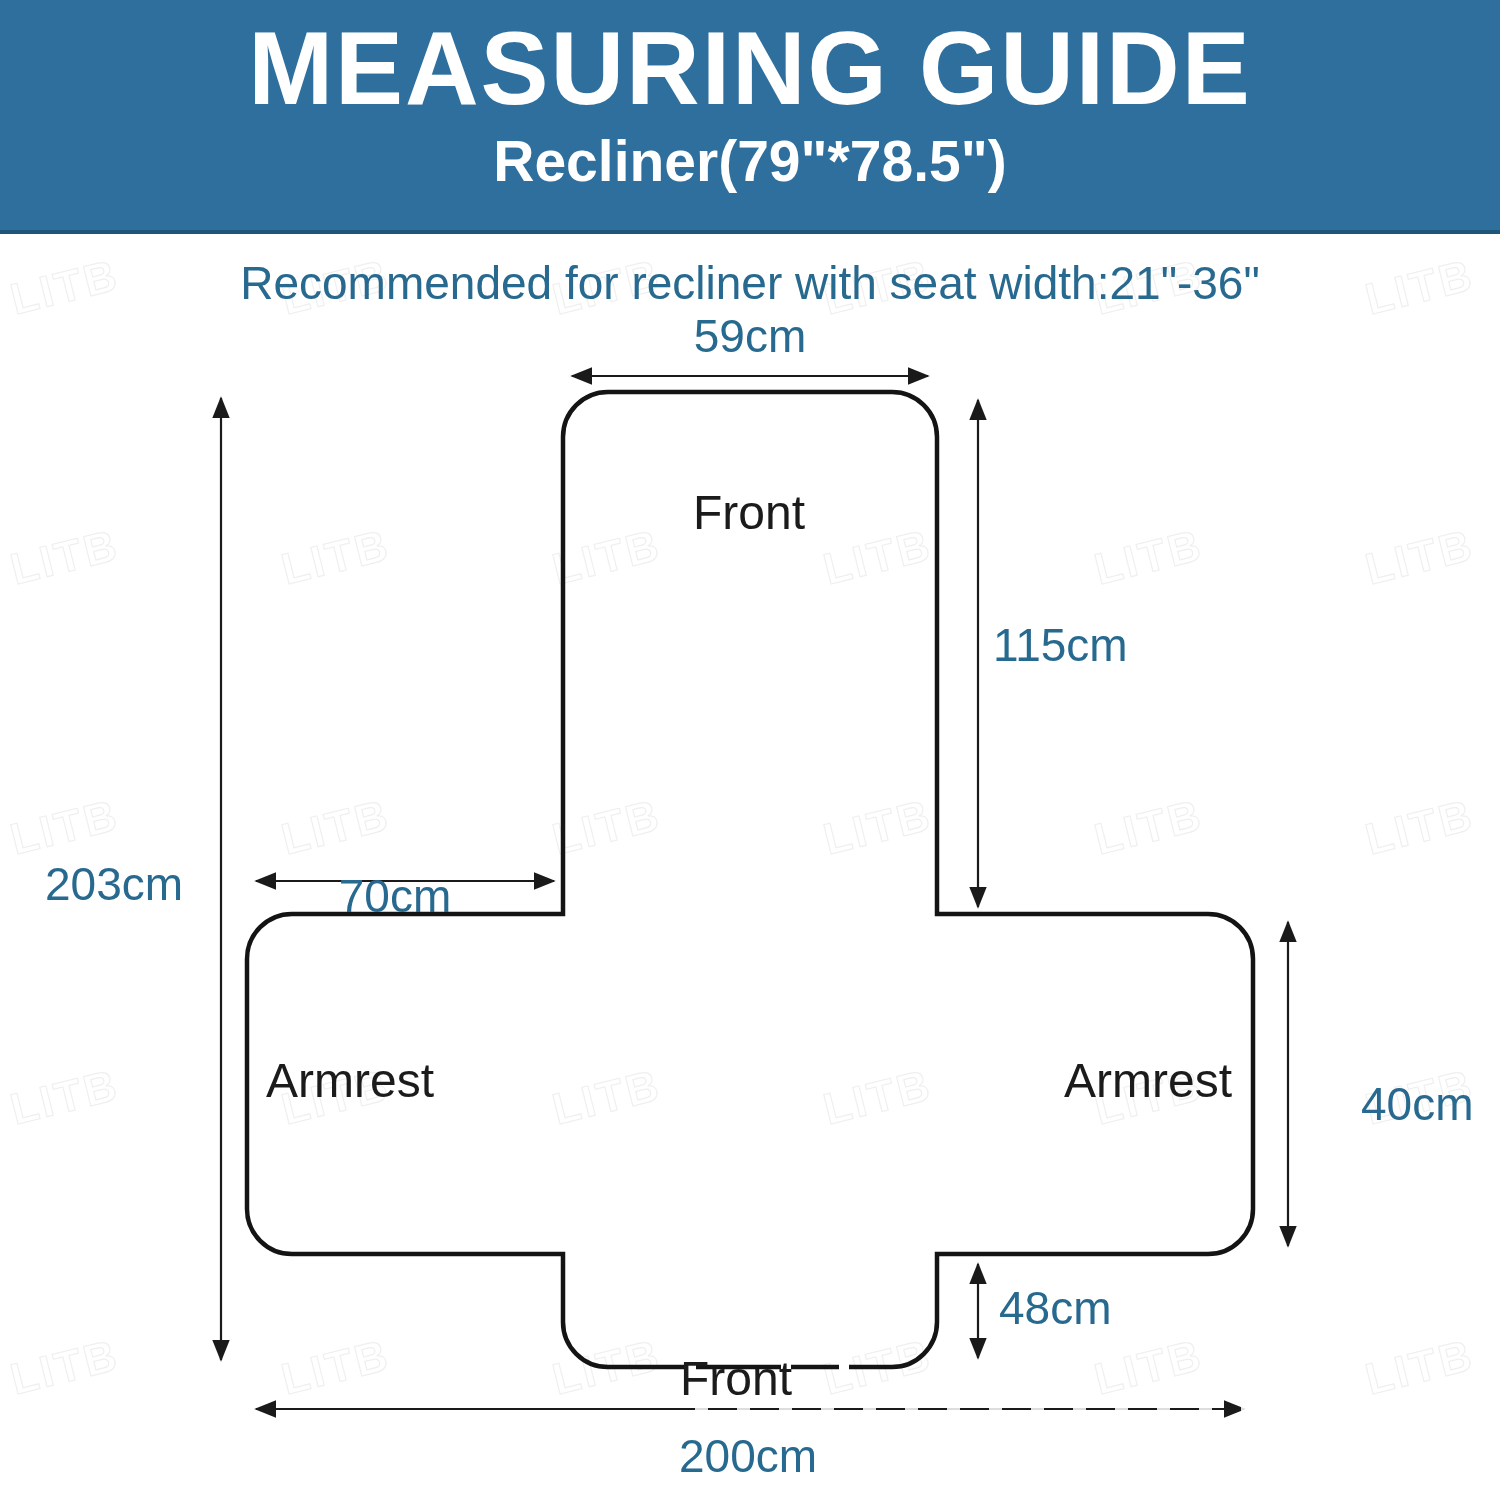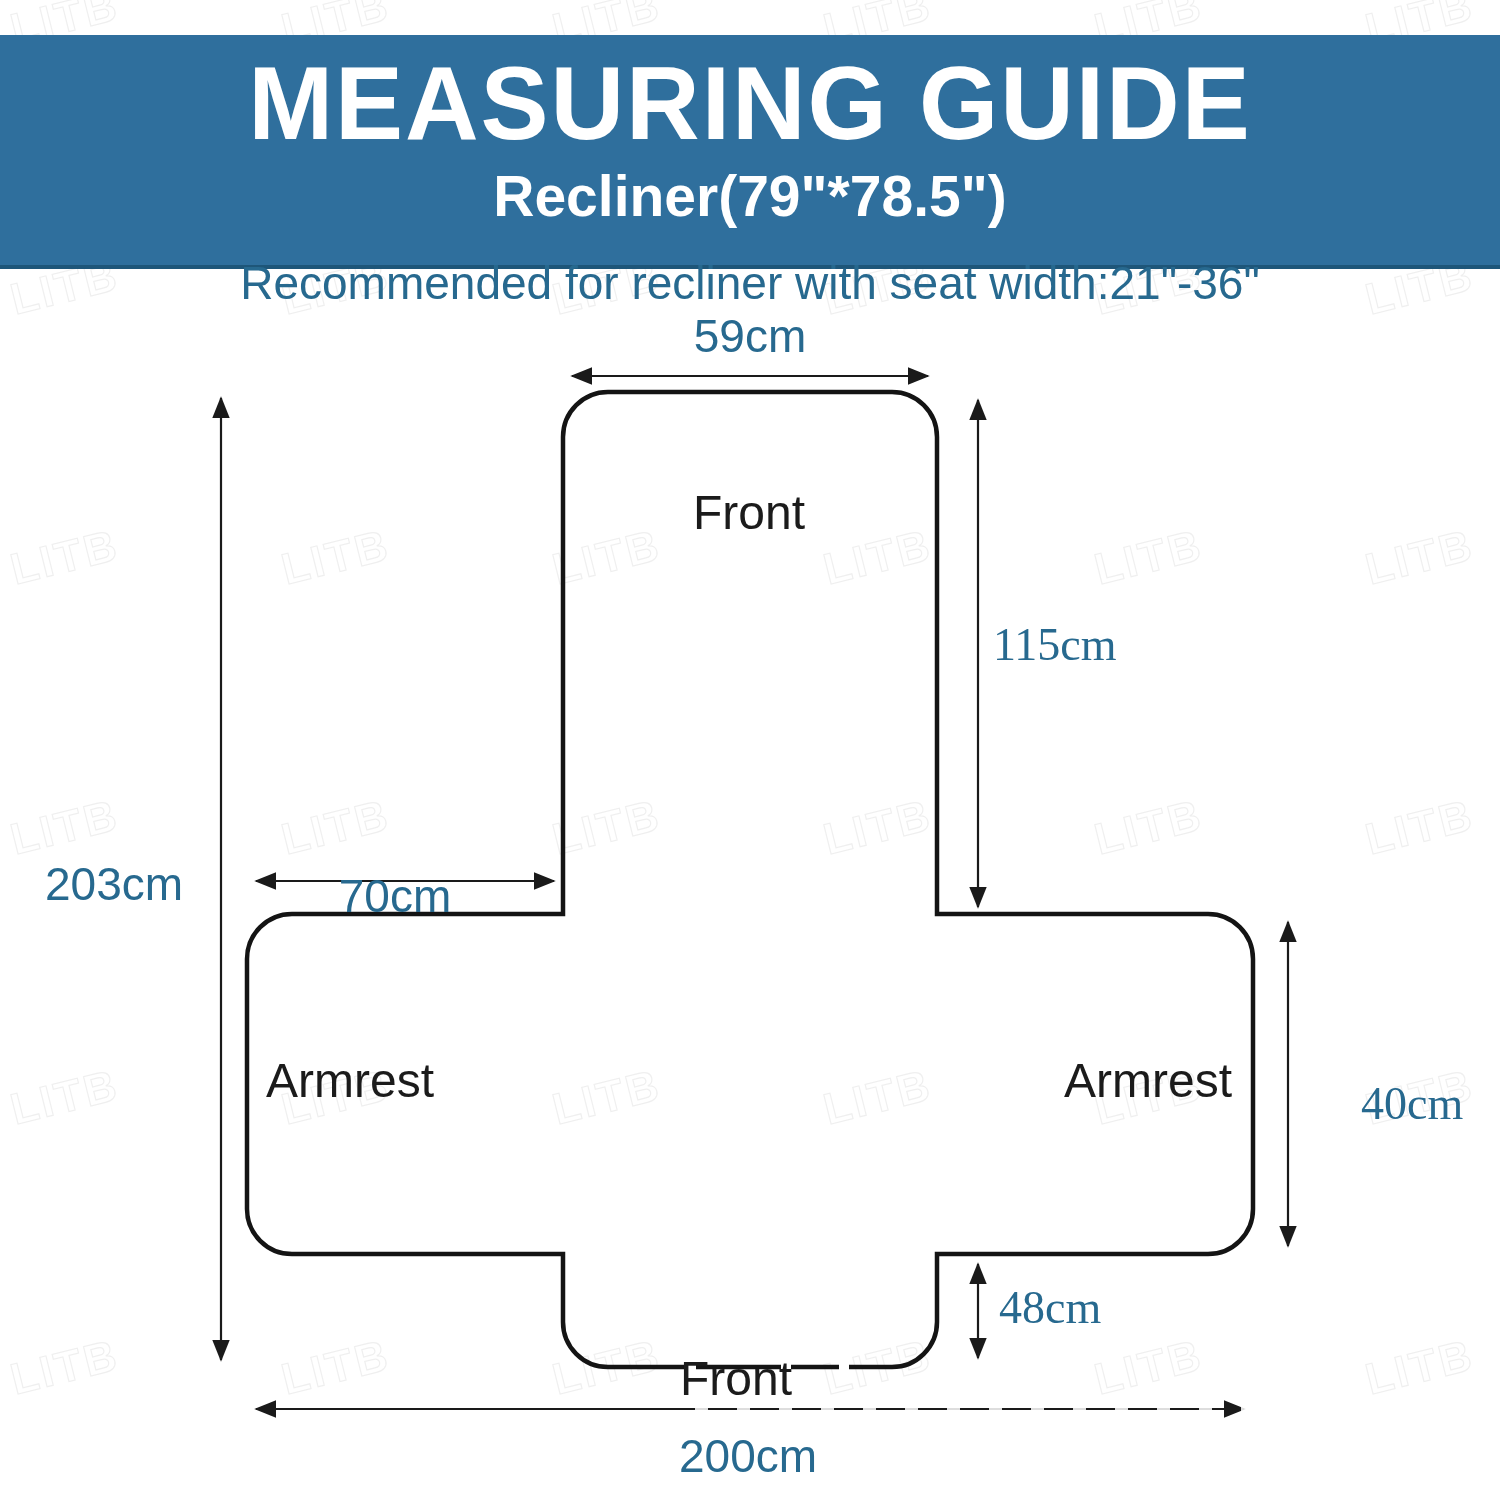--- a/index.html
+++ b/index.html
@@ -17,21 +17,21 @@
     color:rgba(255,255,255,0.30);
     -webkit-text-stroke:1.2px rgba(125,125,125,0.12);
     transform:rotate(-14deg);
     user-select:none;
   }
   
   .banner{
     position:absolute;left:0;top:0;width:1500px;height:230px;z-index:2;
     background:var(--banner,#2F6F9D);
     border-bottom:4px solid var(--banner-border,#1E5679);
-    display:flex;flex-direction:column;align-items:center;margin-top:35px;
+    display:flex;flex-direction:column;align-items:center;
   }
   .banner .title{
     margin-top:12px;
     font-size:104px;line-height:112px;font-weight:700;letter-spacing:2px;
     color:#ffffff;transform:scaleX(0.98);
     white-space:nowrap;
   }
   .banner .subtitle{
     margin-top:6px;
     font-size:57px;line-height:62px;font-weight:700;
@@ -50,21 +50,21 @@
   .label{
     position:absolute;z-index:5;white-space:nowrap;
     font-size:48px;line-height:50px;font-weight:400;
     color:var(--label-text,#1B1B1B);
     transform:translateX(-50%);
   }
   .dim{
     font-size:46px;line-height:48px;font-weight:500;
     color:var(--dim-text,#27698F);
   }
-  .dim.left-anchored{transform:none;font-family:Liberation Serif, serif;}
+  .dim.left-anchored{transform:none;}
 </style>
 </head>
 <body style="--banner: #2F6F9D; --banner-border: #1E5679; --dim-text: #27698F; --label-text: #1B1B1B;">
 
 <div class="wm-layer" id="wm-layer">
     <span class="wm" style="left: 10px; top: -8px;">LITB</span>
     <span class="wm" style="left: 281px; top: -8px;">LITB</span>
     <span class="wm" style="left: 552px; top: -8px;">LITB</span>
     <span class="wm" style="left: 823px; top: -8px;">LITB</span>
     <span class="wm" style="left: 1094px; top: -8px;">LITB</span>

